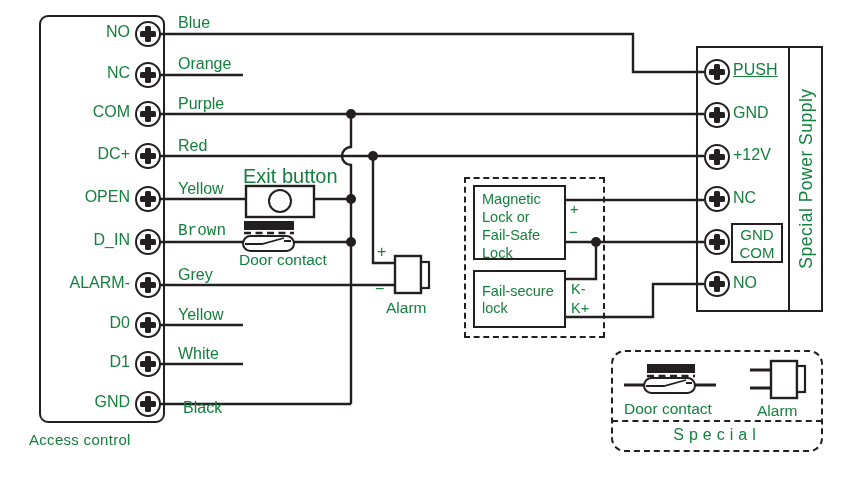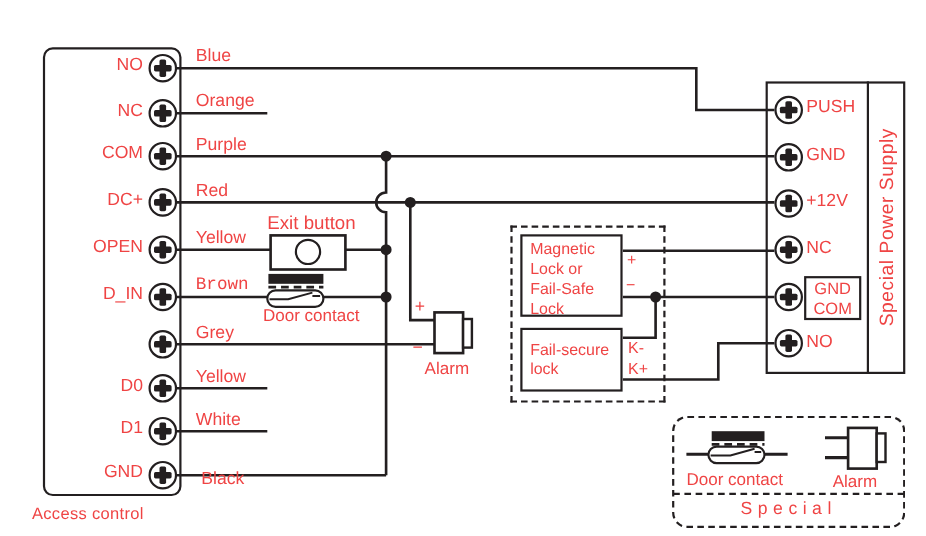--- a/index.html
+++ b/index.html
@@ -1,18 +1,18 @@
 <!DOCTYPE html>
 <html><head>
 <meta charset="utf-8">
 <style>
   html,body{margin:0;padding:0;background:#fff;}
   .canvas{
     position:relative;width:842px;height:460px;background:#fff;overflow:hidden;
-    font-family:"Liberation Sans","DejaVu Sans",sans-serif;color:#ef4444;margin-top:28px;
+    font-family:"Liberation Sans","DejaVu Sans",sans-serif;color:#15803d;
   }
   .abs{position:absolute;}
   .lbl{position:absolute;white-space:pre-line;line-height:1.12;z-index:10;}
   svg.wires{position:absolute;left:0;top:0;z-index:5;}
   .box{position:absolute;background:#fff;border:2.5px solid #231f20;box-sizing:border-box;z-index:1;}
   .ac-box{border-radius:9px;}
   .psu-divider{position:absolute;width:0;border-left:2.5px solid #231f20;z-index:2;}
   .screw{position:absolute;width:26px;height:26px;box-sizing:border-box;border:2.5px solid #231f20;
          border-radius:50%;background:#fff;z-index:12;}
   .screw::before{content:"";position:absolute;left:2.5px;top:7.5px;width:16px;height:6px;
@@ -101,20 +101,21 @@
   </svg>
 
   <div class="box ac-box" style="left:39px;top:15px;width:126px;height:408px;"></div>
 
   <div class="lbl t-label" style="left:38px;top:23px;">NO</div>
   <div class="lbl t-label" style="left:38px;top:64px;">NC</div>
   <div class="lbl t-label" style="left:38px;top:103px;">COM</div>
   <div class="lbl t-label" style="left:38px;top:145px;">DC+</div>
   <div class="lbl t-label" style="left:38px;top:188px;">OPEN</div>
   <div class="lbl t-label" style="left:38px;top:231px;">D_IN</div>
+  <div class="lbl t-label" style="left:38px;top:274px;">ALARM-</div>
   <div class="lbl t-label" style="left:38px;top:314px;">D0</div>
   <div class="lbl t-label" style="left:38px;top:353px;">D1</div>
   <div class="lbl t-label" style="left:38px;top:393px;">GND</div>
 
   <div class="screw" style="left:135px;top:21px;"></div>
   <div class="screw" style="left:135px;top:62px;"></div>
   <div class="screw" style="left:135px;top:101px;"></div>
   <div class="screw" style="left:135px;top:143px;"></div>
   <div class="screw" style="left:135px;top:186px;"></div>
   <div class="screw" style="left:135px;top:229px;"></div>
@@ -129,21 +130,21 @@
   <div class="lbl w-label" style="left:178px;top:137px;">Red</div>
   <div class="lbl w-label" style="left:178px;top:180px;">Yellow</div>
   <div class="lbl w-label" style="left:178px;top:223px;font-family:Liberation Mono, monospace;">Brown</div>
   <div class="lbl w-label" style="left:178px;top:266px;">Grey</div>
   <div class="lbl w-label" style="left:178px;top:306px;">Yellow</div>
   <div class="lbl w-label" style="left:178px;top:345px;">White</div>
   <div class="lbl w-label" style="left:183px;top:399px;">Black</div>
 
   <div class="lbl title" style="left:29px;top:432px;">Access control</div>
 
-  <div class="lbl" style="left:243px;top:165px;font-size:17px;">Exit button</div>
+  <div class="lbl" style="left:243px;top:165px;font-size:20px;">Exit button</div>
   <div class="lbl" style="left:239px;top:251px;font-size:15.5px;">Door contact</div>
   <div class="lbl" style="left:386px;top:299px;font-size:15.5px;">Alarm</div>
   <div class="lbl" style="left:377px;top:243px;font-size:16px;">+</div>
   <div class="lbl" style="left:375px;top:280px;font-size:16px;">−</div>
 
   <div class="dashed-box" style="left:464px;top:177px;width:141px;height:161px;"></div>
   <div class="lock-box" style="left:473px;top:270px;width:93px;height:58px;padding:11px 0 0 7px;line-height:17px;">Fail-secure
 lock</div>
   <div class="lock-box" style="left:473px;top:185px;width:93px;height:75px;padding:3px 0 0 7px;">Magnetic
 Lock or
@@ -158,21 +159,21 @@
   <div class="psu-divider" style="left:788px;top:46px;height:266px;"></div>
   <div class="vtext" style="left:671px;top:162px;width:270px;height:33px;">Special Power Supply</div>
 
   <div class="screw" style="left:704px;top:59px;"></div>
   <div class="screw" style="left:704px;top:102px;"></div>
   <div class="screw" style="left:704px;top:144px;"></div>
   <div class="screw" style="left:704px;top:186px;"></div>
   <div class="screw" style="left:704px;top:229px;"></div>
   <div class="screw" style="left:704px;top:271px;"></div>
 
-  <div class="lbl psu-label" style="left:733px;top:61px;">PUSH</div>
+  <div class="lbl psu-label" style="left:733px;top:61px;text-decoration:underline;">PUSH</div>
   <div class="lbl psu-label" style="left:733px;top:104px;">GND</div>
   <div class="lbl psu-label" style="left:733px;top:146px;">+12V</div>
   <div class="lbl psu-label" style="left:733px;top:189px;">NC</div>
   <div class="gndcom abs" style="left:731px;top:223px;width:52px;height:40px;white-space:pre-line;">GND
 COM</div>
   <div class="lbl psu-label" style="left:733px;top:274px;">NO</div>
 
   <div class="dashed-box opt-box" style="left:611px;top:350px;width:212px;height:102px;"></div>
   <div class="opt-divider" style="left:612px;top:420px;width:210px;"></div>
   <div class="lbl" style="left:624px;top:400px;font-size:15.5px;">Door contact</div>

